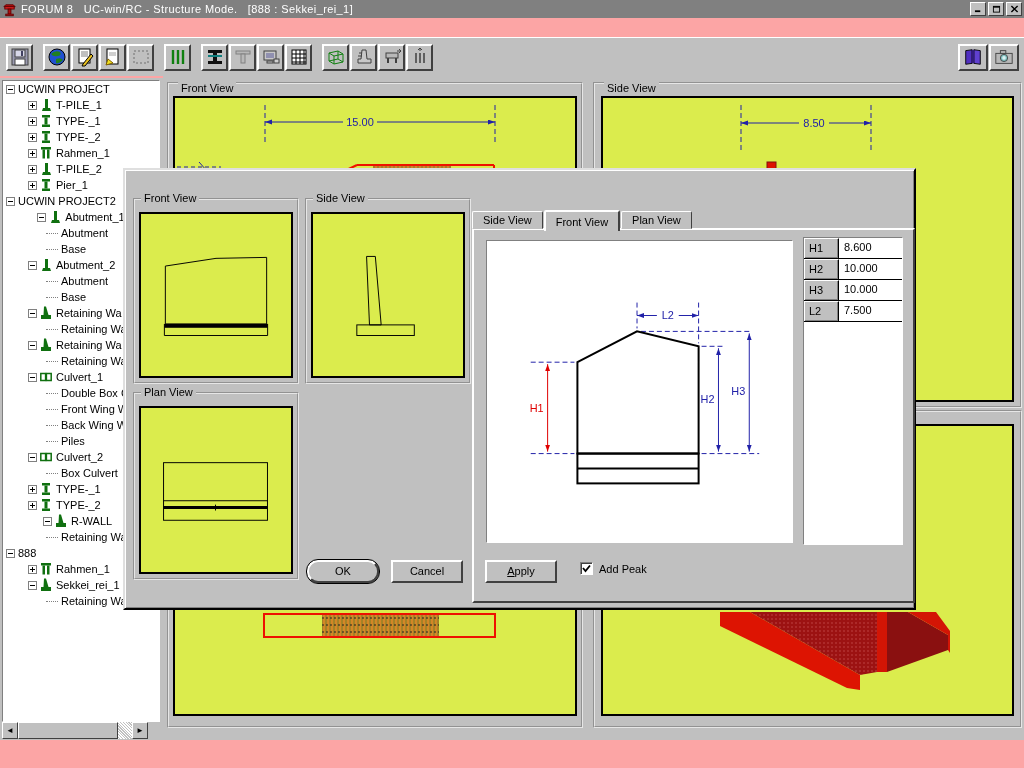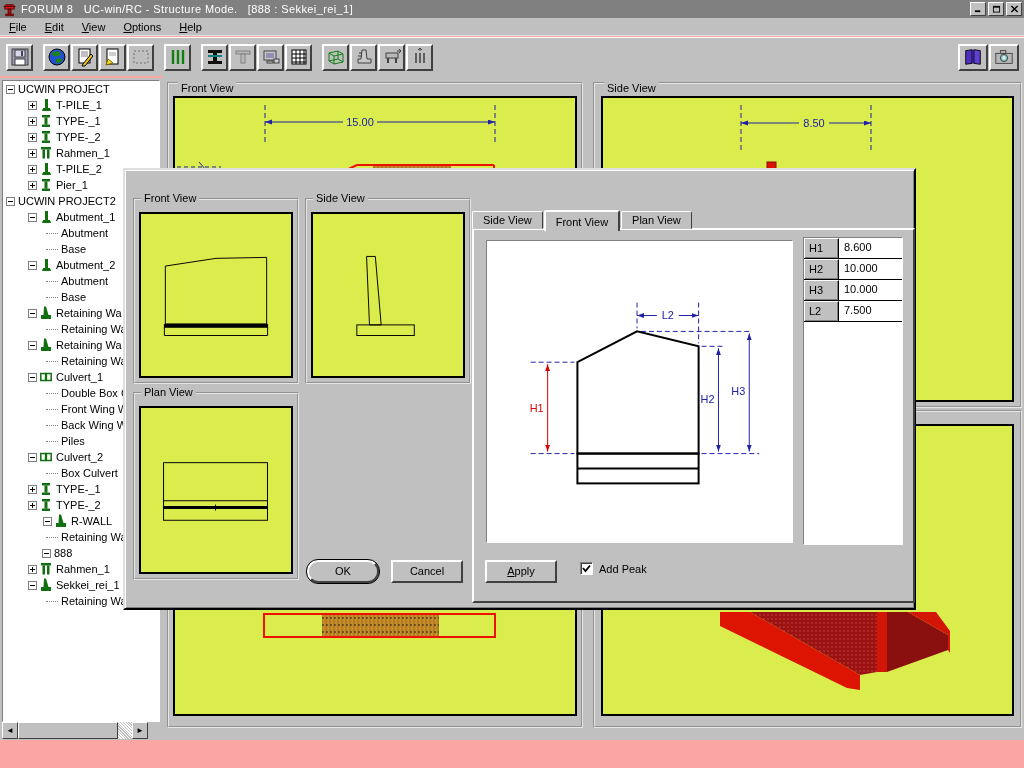--- a/index.html
+++ b/index.html
@@ -111,27 +111,20 @@
           </svg>
         </span>
         <span class="winbtn">
           <svg viewBox="0 0 10 9">
             <path d="M1.5 1 L8.5 8 M8.5 1 L1.5 8" stroke="#000" stroke-width="1.6"></path>
           </svg>
         </span>
       </span>
   </div>
 
-  <div id="menubar">
-      <span class="menu-item"><u>F</u>ile</span>
-      <span class="menu-item"><u>E</u>dit</span>
-      <span class="menu-item"><u>V</u>iew</span>
-      <span class="menu-item"><u>O</u>ptions</span>
-      <span class="menu-item"><u>H</u>elp</span>
-    </div>
 
   <div id="toolbar">
     <span id="tb-left" style="display:flex;align-items:center;">
         <button class="tb-btn">
           <svg viewBox="0 0 20 20">
             <rect x="2" y="2" width="16" height="16" fill="#9a9ab0" stroke="#404040"></rect>
             <rect x="5" y="3" width="10" height="7" fill="#d8d8e8" stroke="#404040"></rect>
             <rect x="11" y="4" width="2" height="5" fill="#404060"></rect>
             <rect x="5" y="12" width="10" height="6" fill="#fff" stroke="#404040"></rect>
           </svg>
@@ -366,21 +359,21 @@
         </div>
         <div class="t-row" style="padding-left: 3px;">
           <span class="t-exp">
             <svg viewBox="0 0 9 9">
               <rect x="0.5" y="0.5" width="8" height="8" fill="#fff" stroke="#808080"></rect>
               <line x1="2" y1="4.5" x2="7" y2="4.5" stroke="#000"></line>
             </svg>
           </span>
           <span class="t-label">UCWIN PROJECT2</span>
         </div>
-        <div class="t-row" style="padding-left: 25px;">
+        <div class="t-row" style=" justify-content: center;">
           <span class="t-exp">
             <svg viewBox="0 0 9 9">
               <rect x="0.5" y="0.5" width="8" height="8" fill="#fff" stroke="#808080"></rect>
               <line x1="2" y1="4.5" x2="7" y2="4.5" stroke="#000"></line>
             </svg>
           </span>
           <span class="t-icon">
             <svg viewBox="0 0 12 14">
               <rect x="5" y="1" width="3" height="9" fill="#107010"></rect>
               <polygon points="3,10 10,10 11,13 2,13" fill="#107010"></polygon>
@@ -550,21 +543,21 @@
             <svg viewBox="0 0 12 14">
               <polygon points="4,0.5 6,0.5 8.5,9 11,9 11,13 1,13 1,9 3.5,9" fill="#107010"></polygon>
             </svg>
           </span>
           <span class="t-label">R-WALL</span>
         </div>
         <div class="t-row" style="padding-left: 43px;">
           <span class="t-stub"></span>
           <span class="t-label">Retaining Wa</span>
         </div>
-        <div class="t-row" style="padding-left: 3px; margin-left: 36px;">
+        <div class="t-row" style="padding-left: 3px;">
           <span class="t-exp">
             <svg viewBox="0 0 9 9">
               <rect x="0.5" y="0.5" width="8" height="8" fill="#fff" stroke="#808080"></rect>
               <line x1="2" y1="4.5" x2="7" y2="4.5" stroke="#000"></line>
             </svg>
           </span>
           <span class="t-label">888</span>
         </div>
         <div class="t-row" style="padding-left: 25px;">
           <span class="t-exp">

